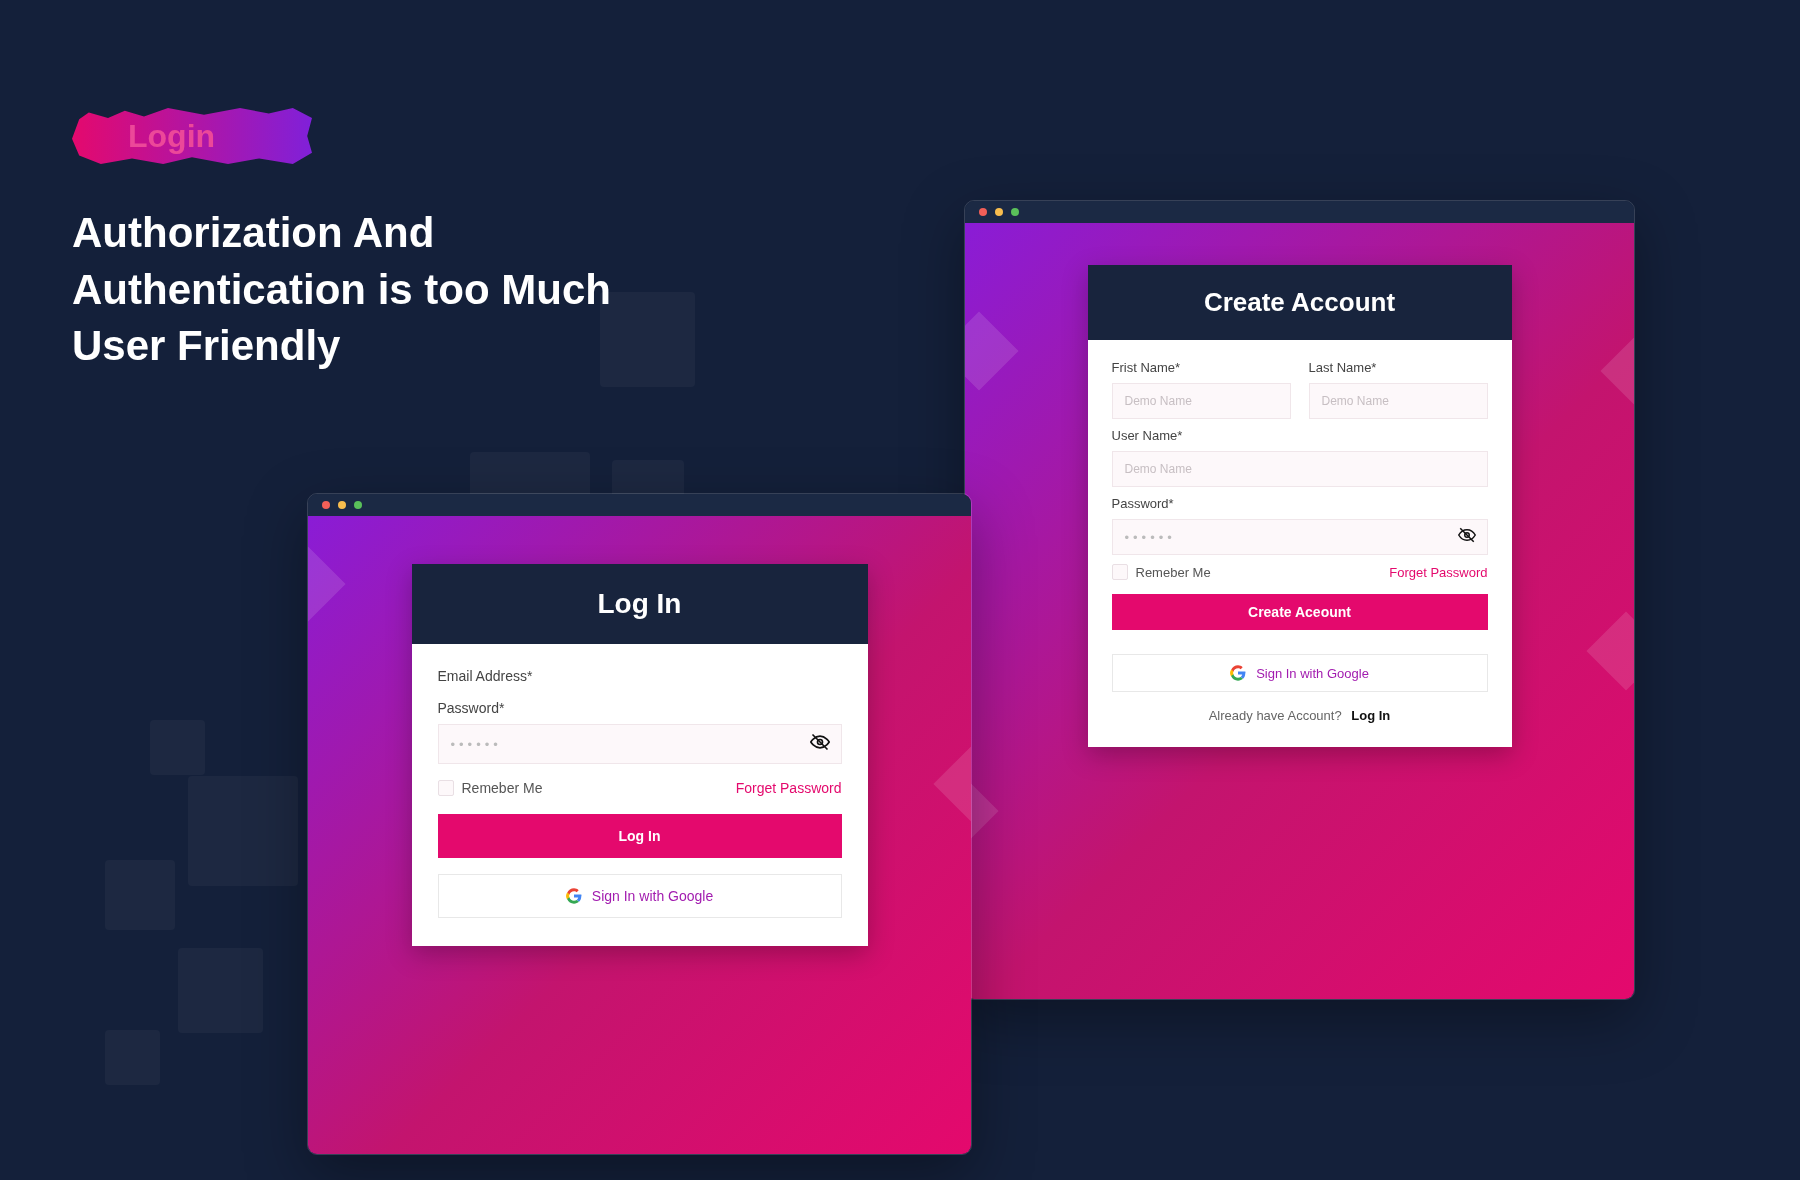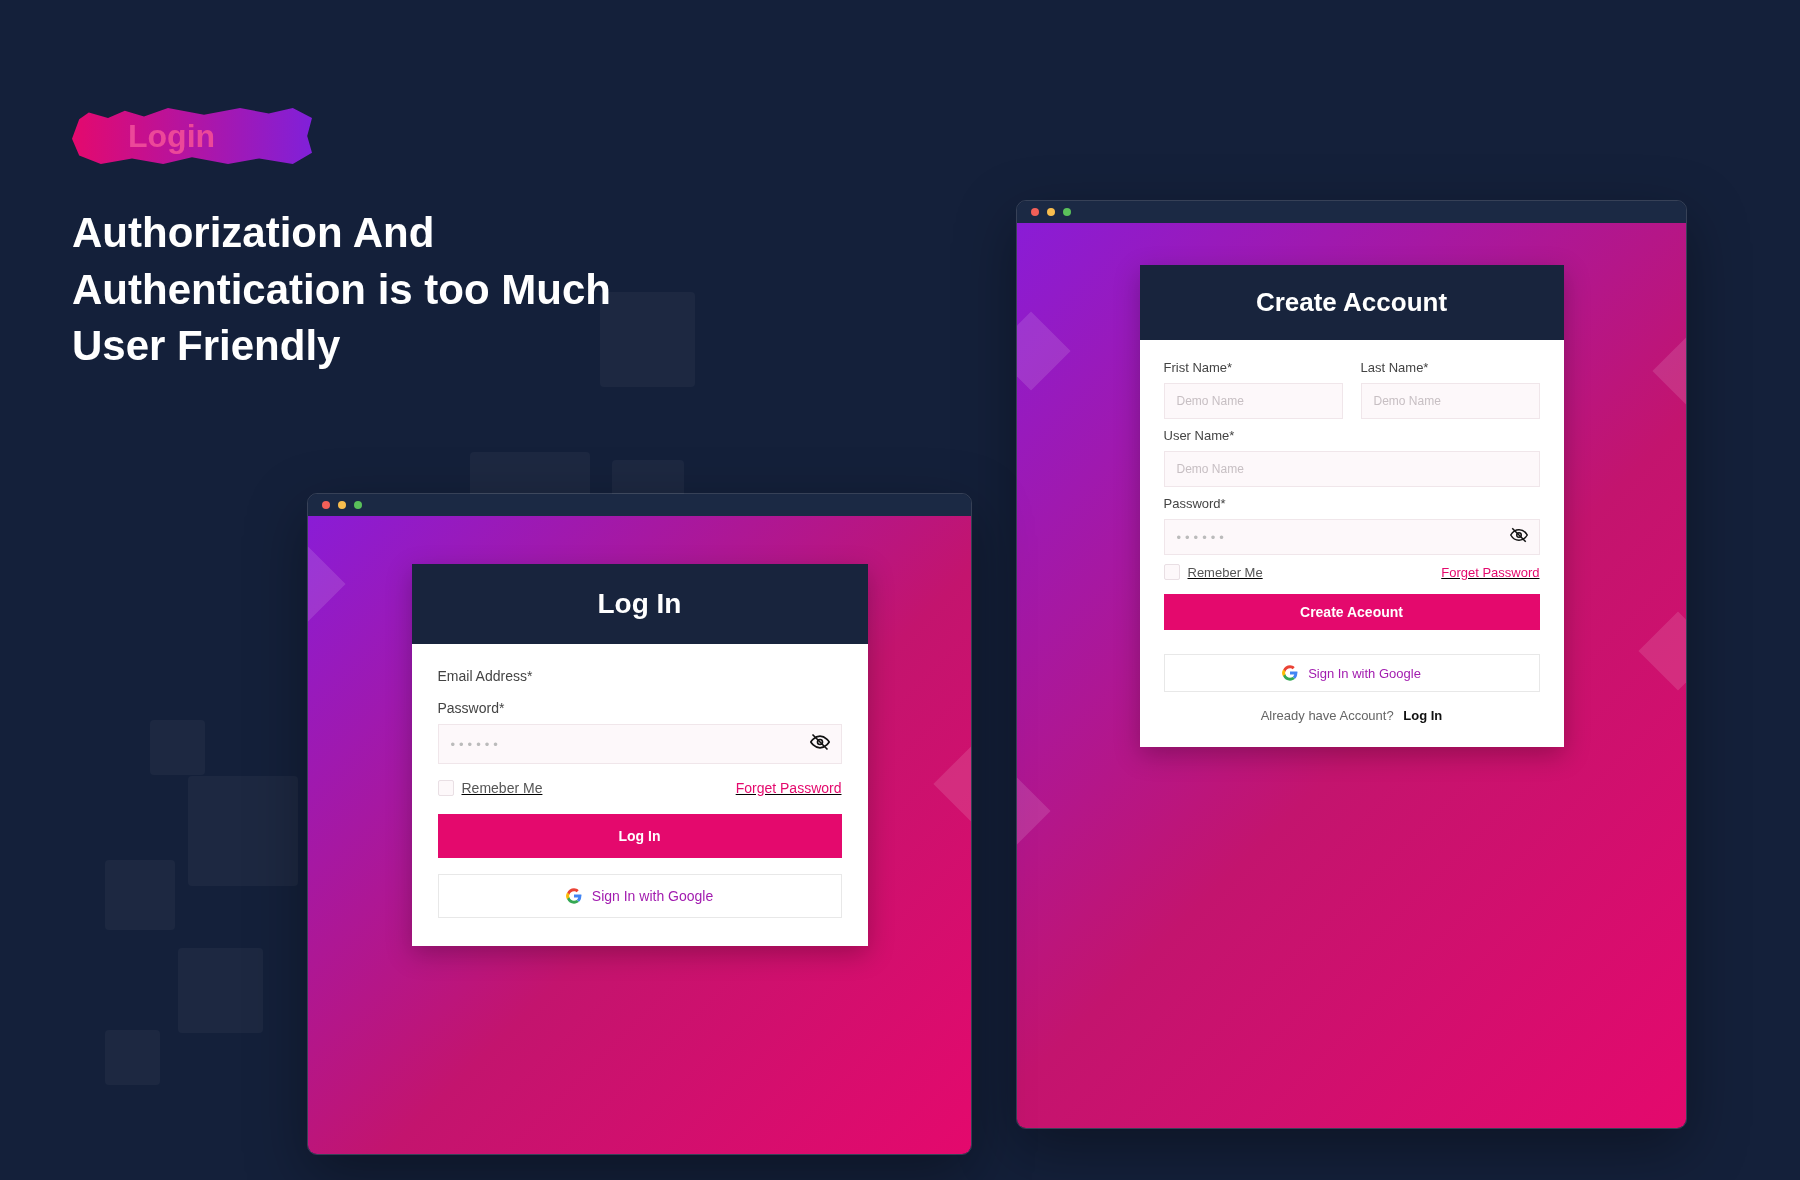--- a/index.html
+++ b/index.html
@@ -66,23 +66,23 @@
   }
   .mock.login {
     top: 493px;
     left: 307px;
     width: 665px;
     height: 662px;
     z-index: 5;
   }
   .mock.signup {
     top: 200px;
-    left: 1016px;
+    left: 964px;
     width: 671px;
-    height: 929px;
+    height: 800px;
     z-index: 4;
   }
   .titlebar {
     height: 22px;
     background: #1b2944;
     display: flex;
     align-items: center;
     padding-left: 14px;
     gap: 8px;
   }
@@ -173,21 +173,20 @@
     align-items: center;
     height: 100%;
   }
 
   .row-remember {
     display: flex;
     justify-content: space-between;
     align-items: center;
     margin-bottom: 18px;
     margin-top: 8px;
-    text-decoration: underline;
   }
   .mock.signup .row-remember { margin-bottom: 14px; }
   .remember {
     display: flex;
     align-items: center;
     gap: 8px;
     color: #555;
     font-size: 14px;
   }
   .mock.signup .remember { font-size: 13px; }

